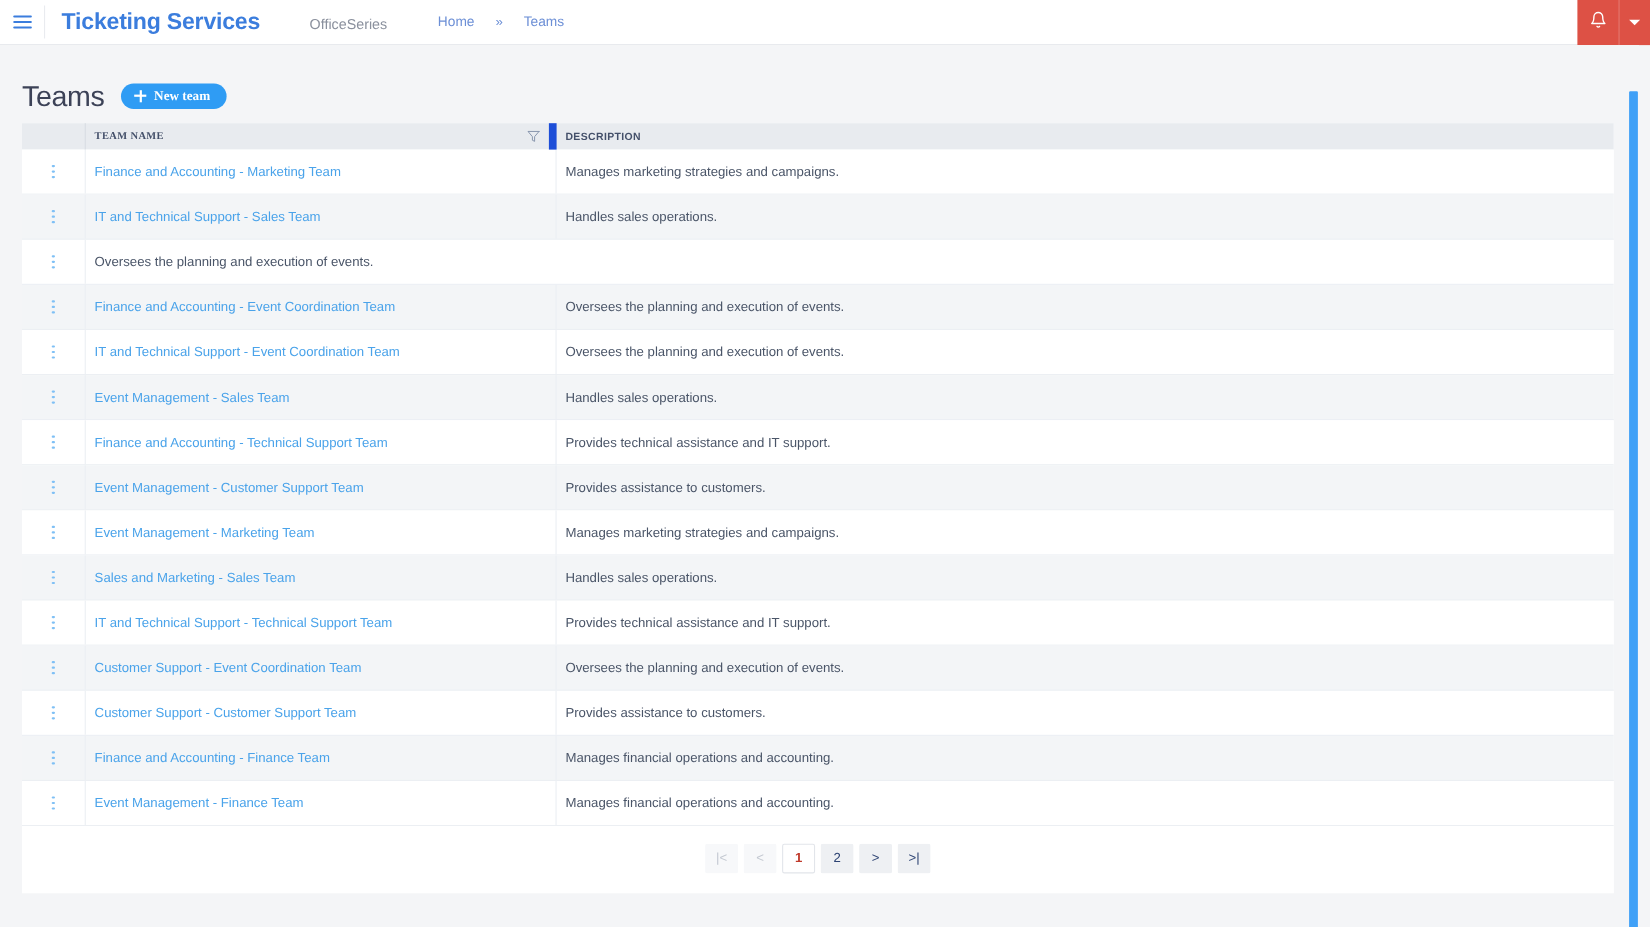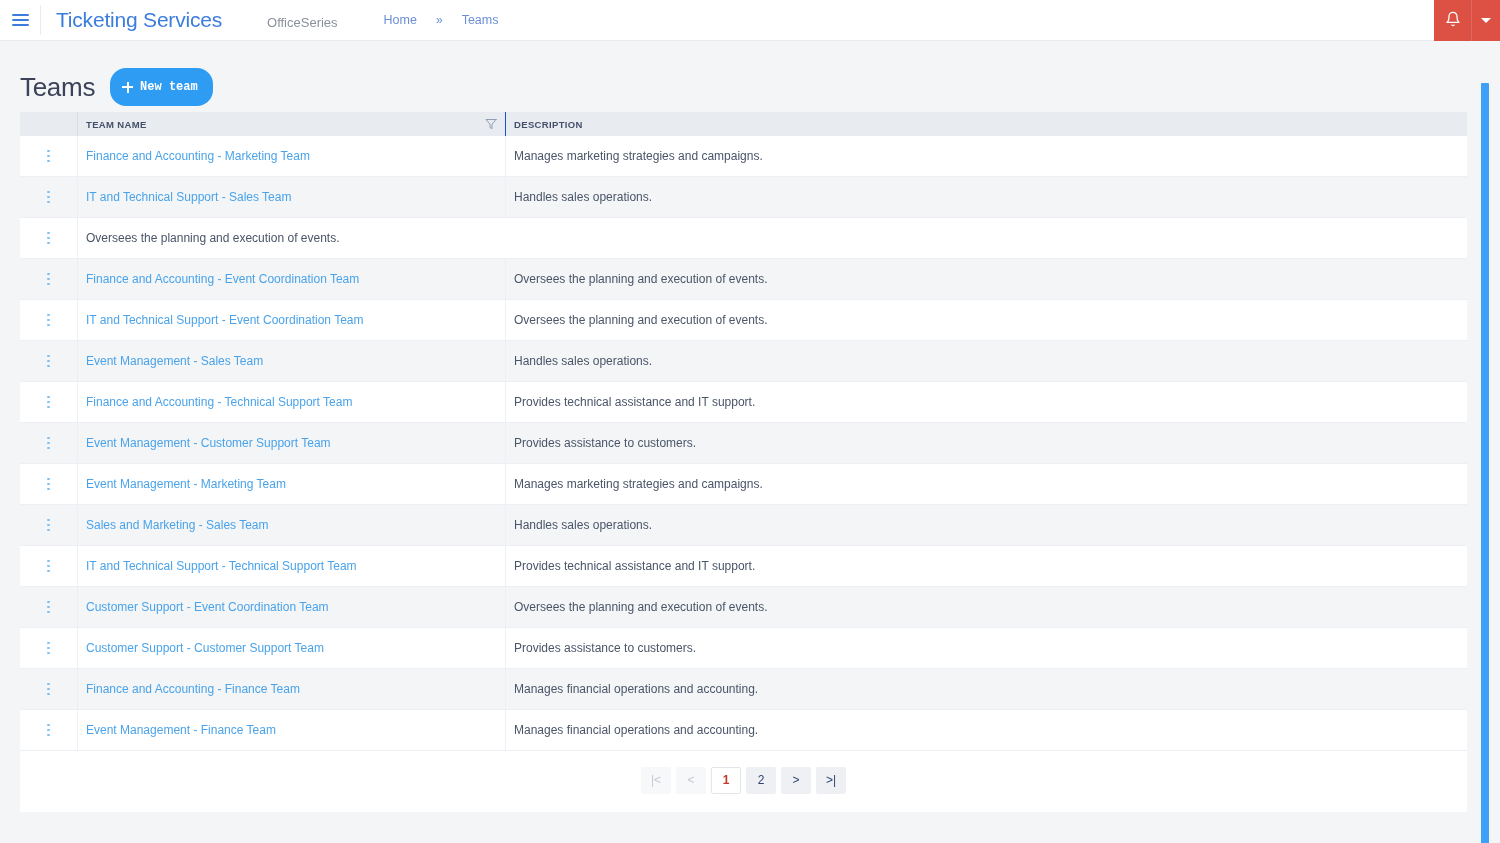--- a/index.html
+++ b/index.html
@@ -55,21 +55,21 @@
 
   .brand {
     display: flex;
     align-items: baseline;
     gap: 9px;
     padding-left: 15px;
     flex: 0 0 auto;
   }
   .brand-title {
     font-size: 21px;
-    font-weight: normal;
+    font-weight: bold;
     color: #3b7ddd;
     letter-spacing: -0.2px;
   }
   .brand-sub {
     font-size: 13px;
     color: #8a909d;
     margin-left: 36px;
   }
 
   .breadcrumb {
@@ -144,23 +144,23 @@
     letter-spacing: -0.3px;
   }
   .new-btn {
     display: inline-flex;
     align-items: center;
     gap: 7px;
     background: #2f9cf4;
     color: #fff;
     border: none;
     border-radius: 16px;
-    height: 38px;
+    height: 23px;
     padding: 0 15px 0 12px;
-    font-family: Liberation Mono, monospace;
+    font-family: Liberation Serif, serif;
     font-size: 12px;
     font-weight: bold;
     cursor: pointer;
   }
   .plus-glyph {
     position: relative;
     width: 11px;
     height: 11px;
     display: inline-block;
   }
@@ -188,22 +188,23 @@
   .gh-kebab {
     width: 58px;
     flex: 0 0 58px;
     border-right: 1px solid #d8dde3;
   }
   .gh-name {
     flex: 0 0 428px;
     display: flex;
     align-items: center;
     padding-left: 8px;
-    border-right: 1px solid #1d4ed8;
+    border-right: 7px solid #1d4ed8;
     position: relative;
+    font-family: Liberation Serif, serif;
   }
   .gh-desc {
     flex: 1 1 auto;
     display: flex;
     align-items: center;
     padding-left: 8px;
   }
   .gh-label {
     font-size: 9.5px;
     font-weight: bold;

